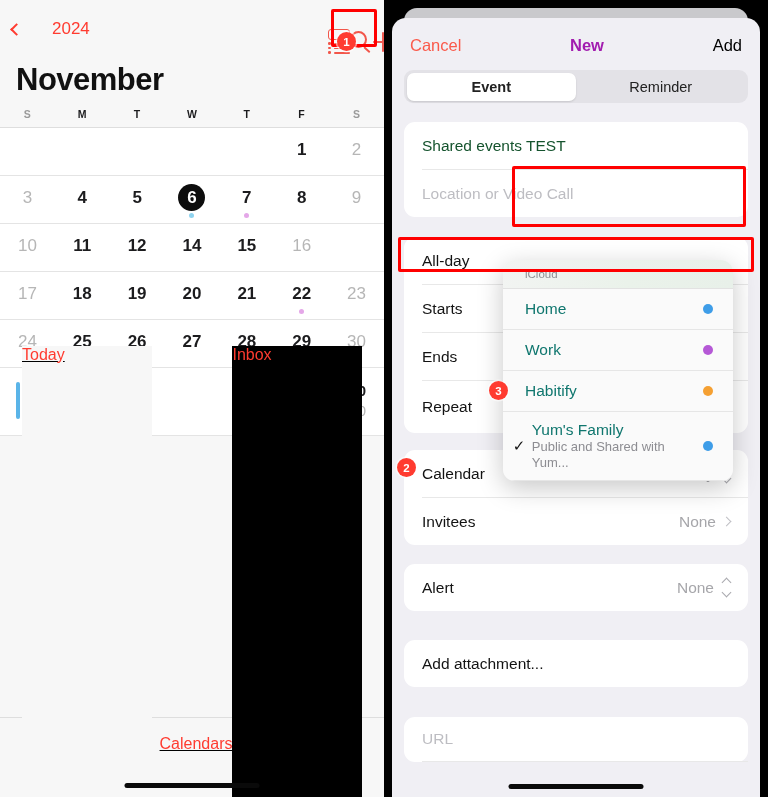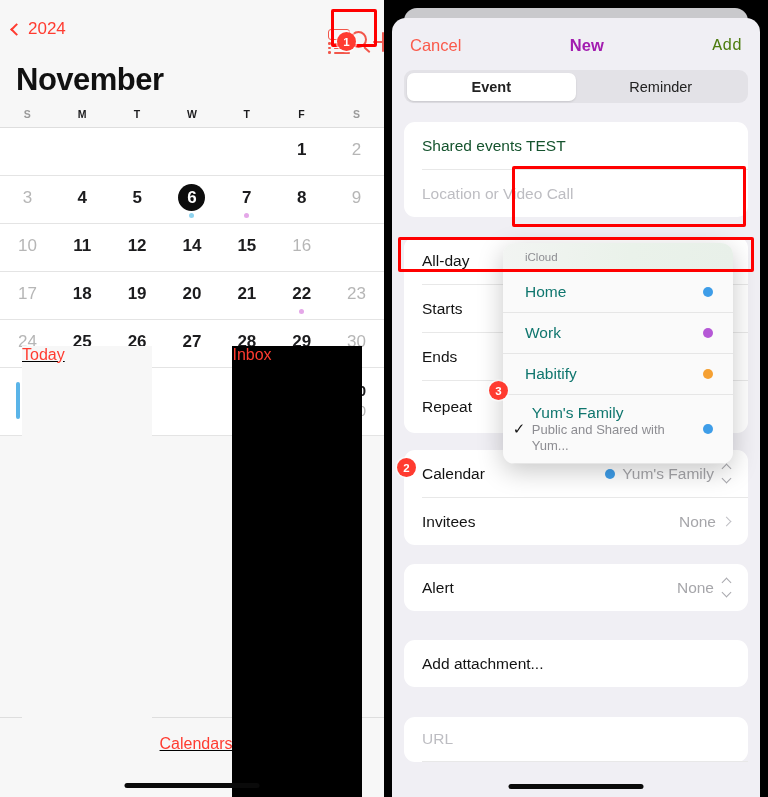--- a/index.html
+++ b/index.html
@@ -17,21 +17,21 @@
     width: 384px; height: 797px;
     background: #f7f7f7;
     overflow: hidden;
   }
   .l-topbar {
     height: 58px;
     display: flex; align-items: center;
     padding: 0 14px 0 12px;
     position: relative;
   }
-  .back-link { display: flex; align-items: center; color: #ff3b30; font-size: 17px; }
+  .back-link { display: flex; align-items: center; color: #ff3b30; font-size: 17px; gap: 24px; }
   .chev-back {
     width: 9px; height: 9px;
     border-left: 2.4px solid #ff3b30;
     border-bottom: 2.4px solid #ff3b30;
     transform: rotate(45deg);
     margin-right: 7px;
   }
   .l-topbar .spacer { flex: 1; }
   .tb-icon { margin-left: 22px; position: relative; cursor: pointer; }
 
@@ -136,21 +136,21 @@
     position: absolute; left: 8px; top: 18px; width: 368px; height: 779px;
     background: #f0eff4; border-radius: 14px 14px 0 0;
     overflow: hidden;
   }
   .sh-head {
     display: flex; align-items: center; justify-content: space-between;
     padding: 18px 18px 6px 18px;
   }
   .sh-cancel { color: #fa5a4b; font-size: 16.5px; cursor: pointer; }
   .sh-title { font-size: 16.5px; font-weight: 700; color: #a21caf; }
-  .sh-add { color: #4d7c0f; font-size: 16.5px; cursor: pointer; font-family: Liberation Mono, monospace; }
+  .sh-add { color: #000000; font-size: 16.5px; cursor: pointer; }
 
   .seg {
     margin: 9px 12px 0 12px; height: 33px; background: #e3e2e7;
     border-radius: 9px; display: flex; padding: 2.5px;
   }
   .seg-item {
     flex: 1; display: flex; align-items: center; justify-content: center;
     font-size: 14.5px; color: #222; border-radius: 7px; cursor: pointer;
   }
   .seg-item.active { background: #fff; font-weight: 600; box-shadow: 0 1px 2px rgba(0,0,0,0.12); }
@@ -171,21 +171,21 @@
 
   .chev-r { width: 7px; height: 7px; border-top: 1.8px solid #bfbfc4; border-right: 1.8px solid #bfbfc4; transform: rotate(45deg); }
   .updown { display: inline-flex; flex-direction: column; gap: 3px; margin-left: 2px; }
   .updown i { display:block; width:7px; height:7px; border-left:1.6px solid #a9a9ae; border-top:1.6px solid #a9a9ae; }
   .updown i.u { transform: rotate(45deg); }
   .updown i.d { transform: rotate(-135deg); }
   .cdot { width: 10px; height: 10px; border-radius: 50%; display:inline-block; }
 
   
   .popup {
-    position: absolute; left: 119px; top: 243px; width: 230px;
+    position: absolute; left: 119px; top: 260px; width: 230px;
     background: #fafafa; border-radius: 12px; overflow: hidden;
     box-shadow: 0 7px 26px rgba(0,0,0,0.22);
     z-index: 30;
   }
   .pop-head {
     height: 29px; display: flex; align-items: center; padding-left: 22px;
     font-size: 11.5px; color: #8d8d92;
     background: linear-gradient(100deg,#f2f4f2 0%,#eaf2ea 55%,#e8f0e9 100%);
     border-bottom: 1px solid #e2e2e2;
   }

